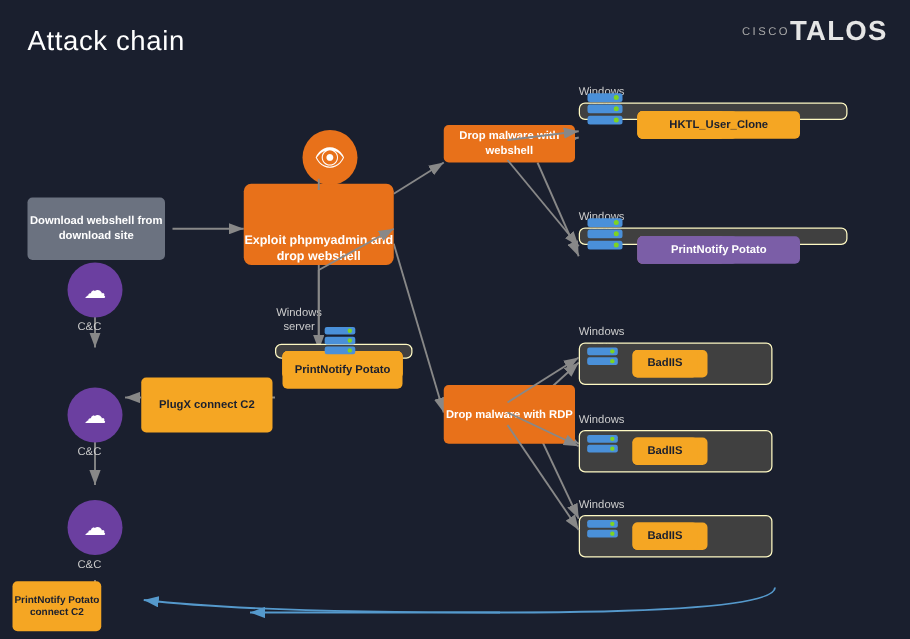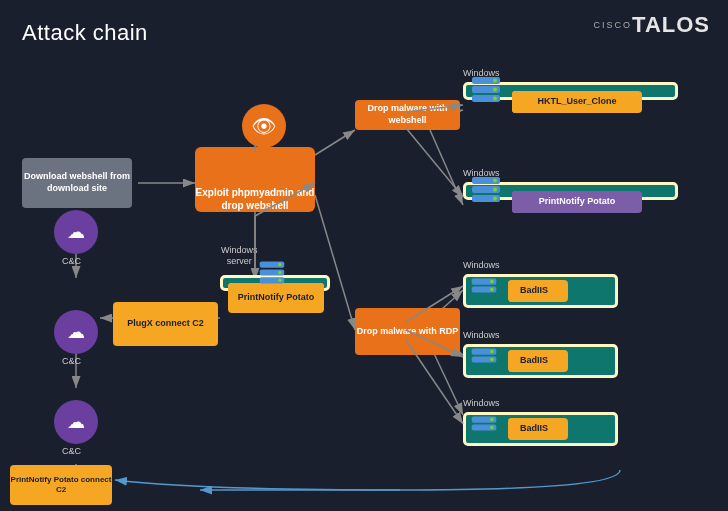--- a/index.html
+++ b/index.html
@@ -111,22 +111,22 @@
       text-align: center;
       font-size: 10px;
       font-weight: 700;
       color: #fff;
       line-height: 1.3;
     }
 
     
     .target-group {
       position: absolute;
-      background: #0f766e;
-      border: 3px solid #fef9c3;
+      background: #404040;
+      border: 1px solid #fef9c3;
       border-radius: 5px;
       padding: 6px;
     }
   </style>
 </head>
 <body>
 
 <div class="title">Attack chain</div>
 
 <div class="talos-logo">
@@ -338,21 +338,21 @@
 
 <div style="position:absolute; left:54px; top:210px; width:44px; height:44px; background:#6b3fa0; border-radius:50%; display:flex; align-items:center; justify-content:center; font-size:18px;">☁</div>
 <div class="label-small" style="left:62px; top:256px; font-size:9px;">C&amp;C</div>
 
 <div style="position:absolute; left:54px; top:310px; width:44px; height:44px; background:#6b3fa0; border-radius:50%; display:flex; align-items:center; justify-content:center; font-size:18px;">☁</div>
 <div class="label-small" style="left:62px; top:356px; font-size:9px;">C&amp;C</div>
 
 <div style="position:absolute; left:54px; top:400px; width:44px; height:44px; background:#6b3fa0; border-radius:50%; display:flex; align-items:center; justify-content:center; font-size:18px;">☁</div>
 <div class="label-small" style="left:62px; top:446px; font-size:9px;">C&amp;C</div>
 
-<div class="box box-yellow" style="left:10px; top:465px; width:102px; height:40px; font-size:8px; color:#1a1f2e;">
+<div class="box box-yellow" style="left:10px; top:465px; width:71px; height:40px; font-size:8px; color:#1a1f2e;">
   <span>PrintNotify Potato connect C2</span>
 </div>
 
 <div class="label-small" style="left:221px; top:245px; font-size:9px;">Windows<br>server</div>
 
 <div style="position:absolute; left:258px; top:258px;">
   <svg width="28" height="28" viewBox="0 0 32 32">
     <rect x="2" y="4" width="28" height="7" rx="2" fill="#4a90d9"></rect>
     <circle cx="25" cy="7.5" r="2" fill="#7ed321"></circle>
     <rect x="2" y="13" width="28" height="7" rx="2" fill="#4a90d9"></rect>

